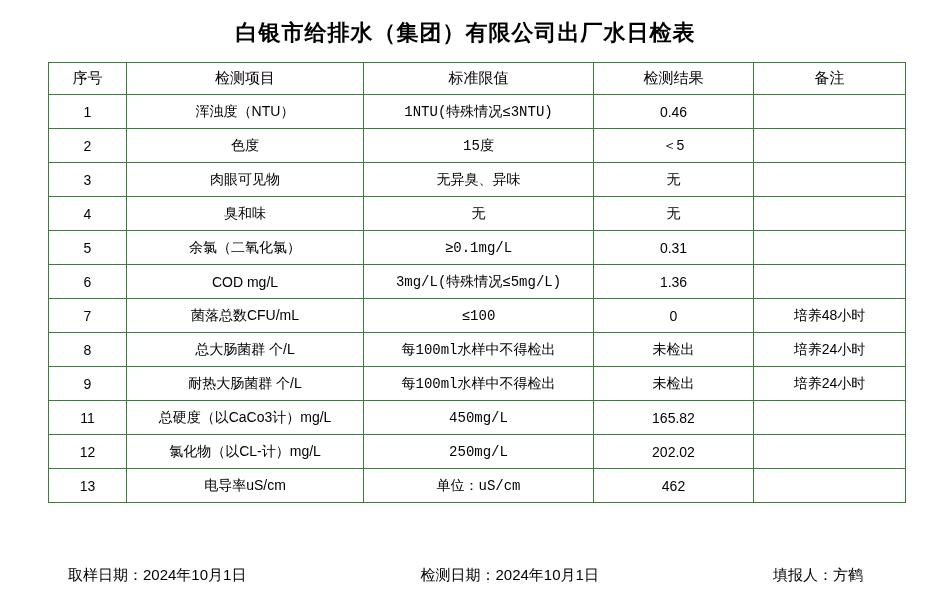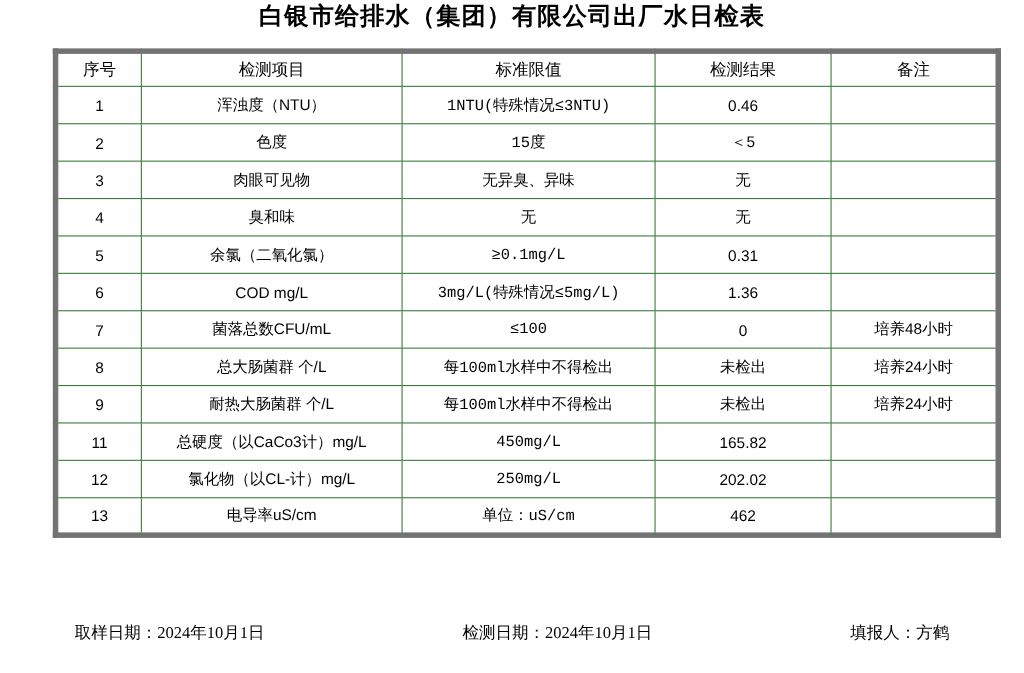--- a/index.html
+++ b/index.html
@@ -18,32 +18,33 @@
     position: relative;
     width: 931px;
     height: 612px;
     box-sizing: border-box;
   }
   .title {
     text-align: center;
     font-size: 22px;
     font-weight: bold;
     letter-spacing: 1px;
+    padding-top: 18px;
     padding-bottom: 14px;
     color: #000;
   }
   .table-wrap {
     padding: 0 48px;
     box-sizing: border-box;
   }
   table.report {
     width: 835px;
     border-collapse: collapse;
     table-layout: fixed;
-    border: 5px solid #737373;
+    border: 1px solid #737373;
   }
   table.report td, table.report th {
     border: 1px solid #3a7d3a;
     height: 34px;
     text-align: center;
     vertical-align: middle;
     font-size: 14px;
     font-weight: normal;
     padding: 0 4px;
     box-sizing: border-box;
@@ -69,21 +70,20 @@
     position: absolute;
     left: 48px;
     right: 48px;
     top: 566px;
     display: flex;
     justify-content: space-between;
     align-items: center;
     font-size: 15px;
     padding: 0 20px;
     box-sizing: border-box;
-    font-family: Liberation Serif, serif;
   }
   .footer > div {
     white-space: nowrap;
   }
 </style>
 </head>
 <body>
 
 <div class="page">
 

